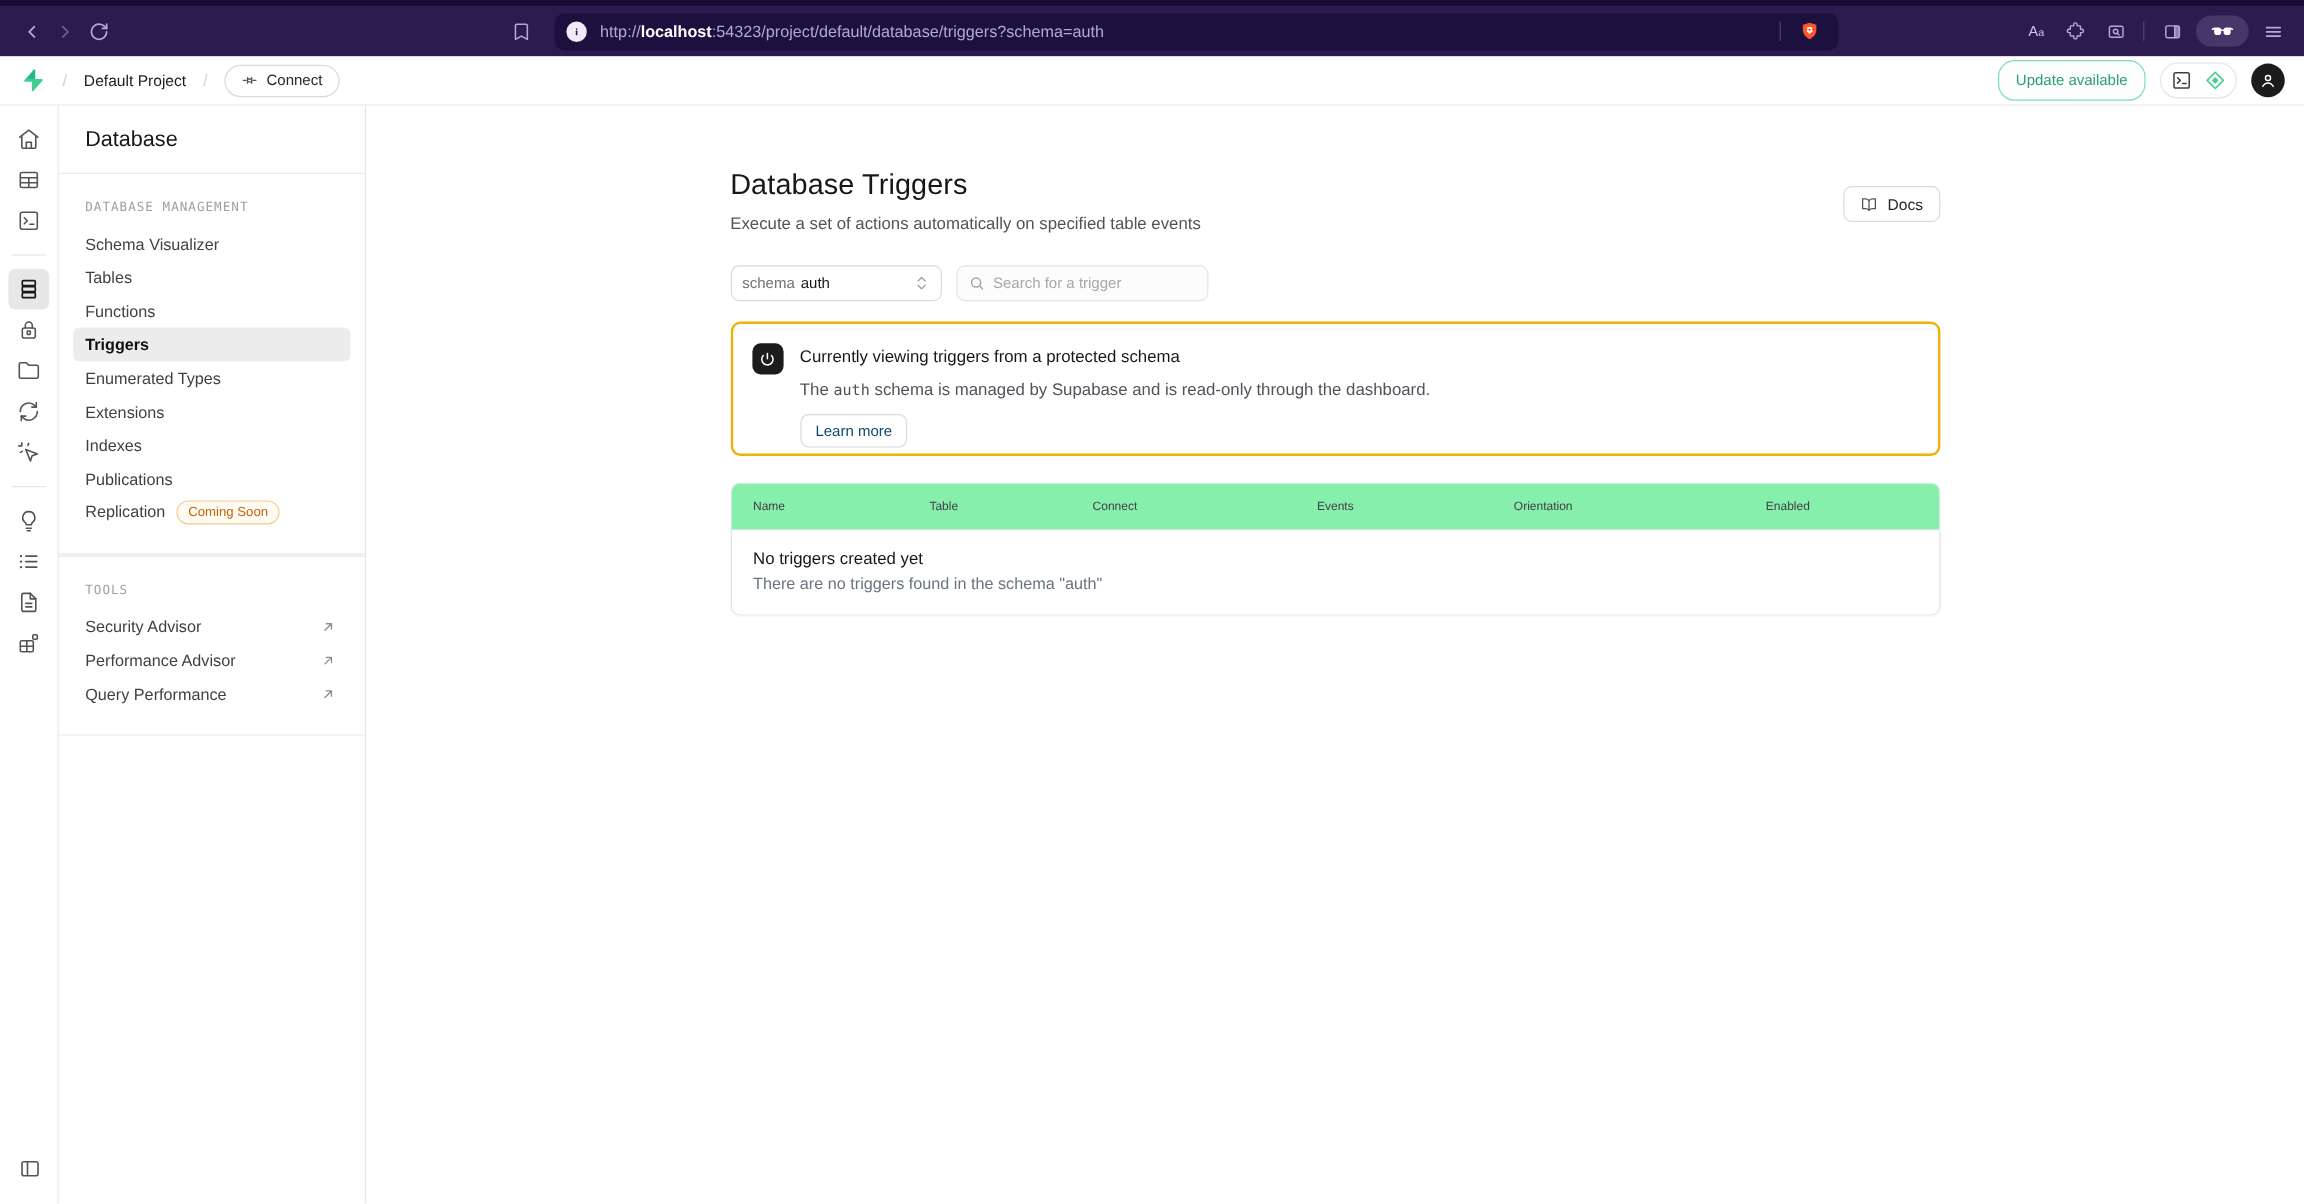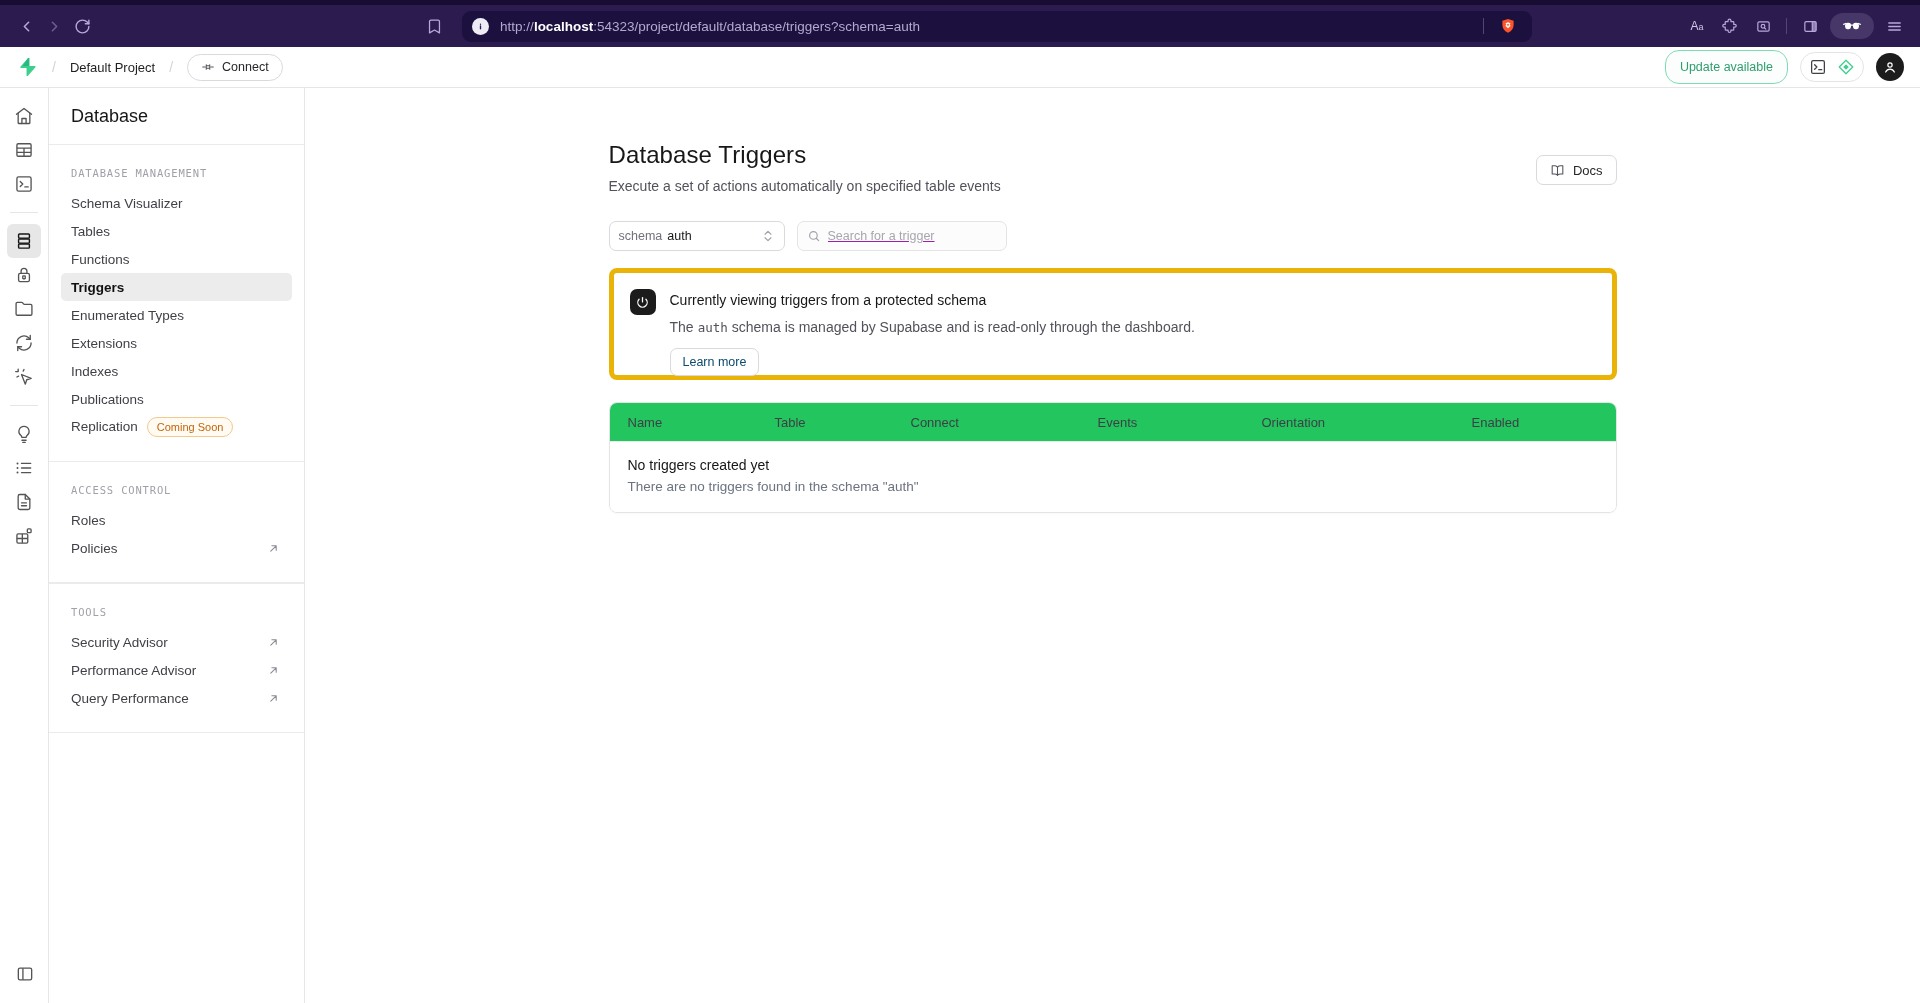--- a/index.html
+++ b/index.html
@@ -94,40 +94,40 @@
   .controls { margin-top:27px; display:flex; gap:12px; }
   .select { width:176px; height:30px; border:1px solid #d9d9de; border-radius:7px; background:#fff;
     display:flex; align-items:center; padding:0 9px; font-size:12.5px; }
   .select .lab { color:#71717a; }
   .select .val { color:#171717; margin-left:5px; }
   .select svg { width:14px; height:14px; color:#a1a1aa; margin-left:auto; }
   .search { width:210px; height:30px; border:1px solid #e4e4e7; border-radius:7px; background:#fcfcfc;
     display:flex; align-items:center; padding:0 9px; gap:7px; }
   .search svg { width:14px; height:14px; color:#a1a1aa; flex:0 0 auto; }
   .search input { border:none; outline:none; background:transparent; font-size:12.5px; width:100%;
-    color:#a21caf; font-family:"Liberation Sans", sans-serif;text-decoration:underline; }
+    color:#c2410c; font-family:"Liberation Sans", sans-serif; }
   .search input::placeholder { color:#a6a6ae; }
 
-  .banner { margin-top:17px; height:112px; border:5px solid #eab308; border-radius:8px;
+  .banner { margin-top:17px; height:112px; border:2px solid #eab308; border-radius:8px;
     padding:16px; display:flex; }
   .binfo { width:26px; height:26px; border-radius:7px; background:#1c1c1c; color:#fff;
     display:flex; align-items:center; justify-content:center; flex:0 0 auto; }
   .binfo svg { width:15px; height:15px; }
   .bbody { margin-left:14px; padding-top:3px; }
   .btitle { font-size:14px; color:#171717; }
   .btext { margin-top:11px; font-size:14px; color:#52525b; }
   .btext code { font-family:"DejaVu Sans Mono", monospace; font-size:12.5px; margin:0 4px; }
   .btn-learn { margin-top:13px; height:28px; padding:0 12px; border:1px solid #d9d9de;
     border-radius:7px; background:#fff; font-size:12.5px; color:#0c4a6e; }
 
   .dtable { margin-top:22px; border:1px solid #e4e4e7; border-radius:8px; overflow:hidden;
     box-shadow:0 1px 2px rgba(0,0,0,0.03); }
-  .thead { height:39px; background:#22c55e; border-bottom:1px solid #e9e9ec;
+  .thead { height:39px; background:#86efac; border-bottom:1px solid #e9e9ec;
     display:grid; grid-template-columns:147px 136px 187px 164px 210px 1fr;
-    align-items:center; padding-left:18px; font-size:13px; color:#3f3f46; }
+    align-items:center; padding-left:18px; font-size:10px; color:#3f3f46; }
   .tempty { padding:15px 18px 18px; background:#fff; }
   .tempty .t1 { font-size:14px; color:#171717; }
   .tempty .t2 { margin-top:6px; font-size:13.5px; color:#6b7280; }
 
   button { font-family:"Liberation Sans", sans-serif; cursor:pointer; }
 </style>
 </head>
 <body>
 
 <div class="screen">
@@ -388,36 +388,20 @@
         </div>
       <div class="mitem">
         <span class="mleft">
             <span>Replication</span>
         <span class="badge">Coming Soon</span>
           </span>
       </div>
     </div>
     <div class="mdiv"></div>
 
-    <div class="msection">
-      <div class="mhead">ACCESS CONTROL</div>
-      <div class="mitem">
-          <span class="mleft">
-            <span>Roles</span>
-          </span>
-        </div>
-      <div class="mitem">
-        <span class="mleft">
-            <span>Policies</span>
-          </span>
-        <svg class="ext" viewBox="0 0 24 24" fill="none" stroke="currentColor" stroke-width="2" stroke-linecap="round" stroke-linejoin="round">
-            <path d="M7 17 17 7M9 7h8v8"></path>
-          </svg>
-      </div>
-    </div>
     <div class="mdiv"></div>
 
     <div class="mdiv"></div>
 
     <div class="msection">
       <div class="mhead">TOOLS</div>
       <div class="mitem">
         <span class="mleft">
             <span>Security Advisor</span>
           </span>

